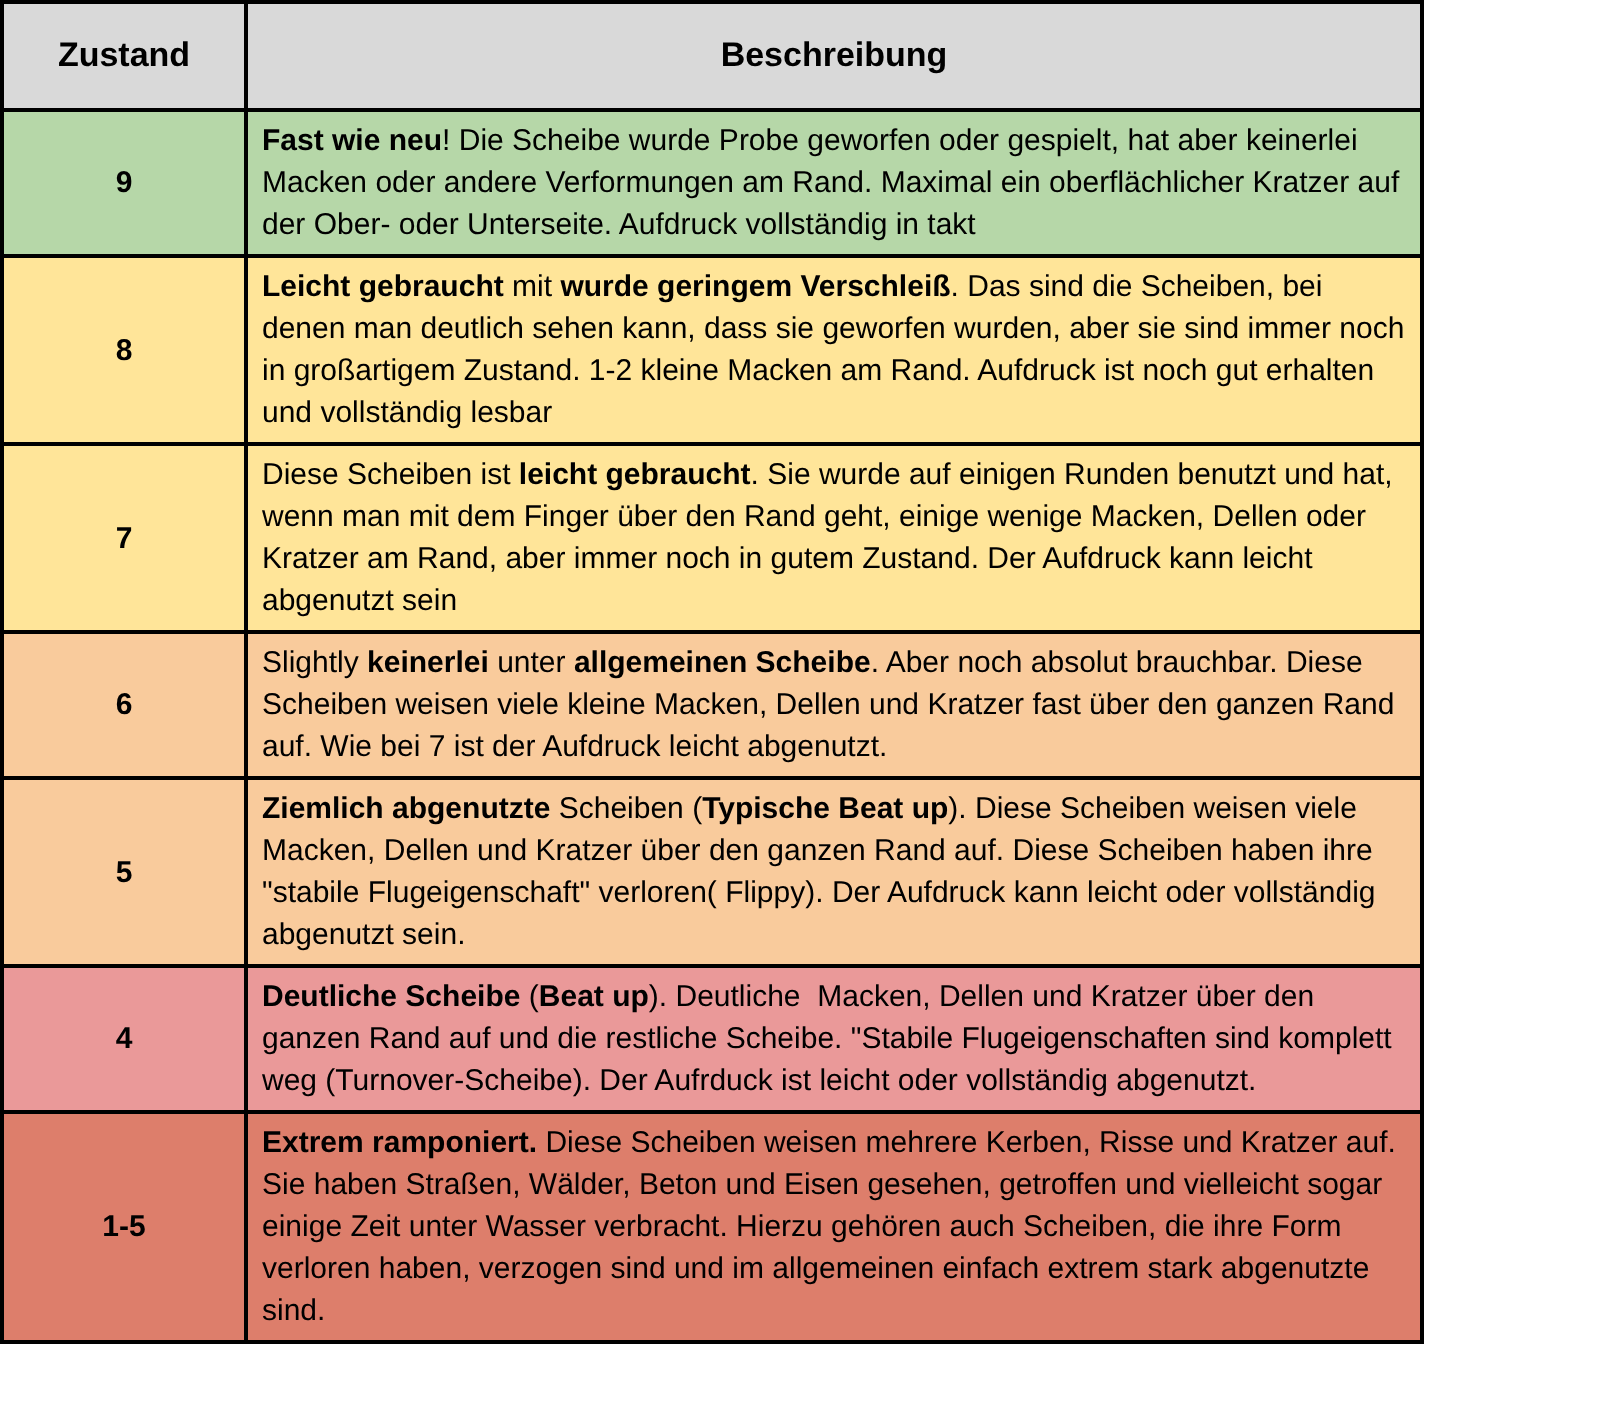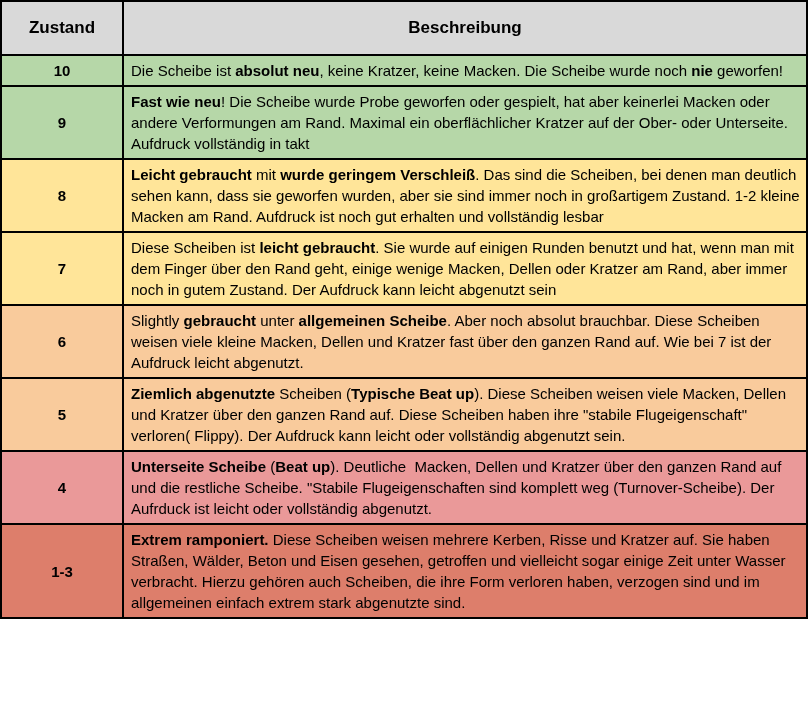--- a/index.html
+++ b/index.html
@@ -4,21 +4,21 @@
 <style>
   html, body {
     margin: 0;
     padding: 0;
     background: #ffffff;
     font-family: "Liberation Sans", "DejaVu Sans", sans-serif;
     color: #000000;
   }
   table.cond {
     border-collapse: collapse;
-    width: 808px;
+    width: 712px;
     table-layout: fixed;
   }
   table.cond th,
   table.cond td {
     border: 2px solid #000000;
     vertical-align: middle;
   }
   th.hcell {
     background: #d9d9d9;
     font-size: 17px;
@@ -50,53 +50,49 @@
     <col style="width:122px">
     <col>
   </colgroup>
   <thead>
     <tr>
       <th class="hcell">Zustand</th>
       <th class="hcell">Beschreibung</th>
     </tr>
   </thead>
   <tbody id="rows-body">
-  <tr style="background-color: rgb(182, 215, 168);">
-    <td class="zcell">10</td>
-    <td class="dcell"><span>Die Scheibe ist </span><b>absolut neu</b><span>, keine Kratzer, keine Macken. Die Scheibe wurde noch </span><b>nie</b><span> geworfen!</span></td>
-  </tr>
 
   <tr style="background-color: rgb(182, 215, 168);">
     <td class="zcell">9</td>
     <td class="dcell"><b>Fast wie neu</b><span>! Die Scheibe wurde Probe geworfen oder gespielt, hat aber keinerlei Macken oder andere Verformungen am Rand. Maximal ein oberflächlicher Kratzer auf der Ober- oder Unterseite. Aufdruck vollständig in takt</span></td>
   </tr>
 
   <tr style="background-color: rgb(255, 229, 153);">
     <td class="zcell">8</td>
     <td class="dcell"><b>Leicht gebraucht</b><span> mit </span><b>wurde geringem Verschleiß</b><span>. Das sind die Scheiben, bei denen man deutlich sehen kann, dass sie geworfen wurden, aber sie sind immer noch in großartigem Zustand. 1-2 kleine Macken am Rand. Aufdruck ist noch gut erhalten und vollständig lesbar</span></td>
   </tr>
 
   <tr style="background-color: rgb(255, 229, 153);">
     <td class="zcell">7</td>
     <td class="dcell"><span>Diese Scheiben ist </span><b>leicht gebraucht</b><span>. Sie wurde auf einigen Runden benutzt und hat, wenn man mit dem Finger über den Rand geht, einige wenige Macken, Dellen oder Kratzer am Rand, aber immer noch in gutem Zustand. Der Aufdruck kann leicht abgenutzt sein</span></td>
   </tr>
 
   <tr style="background-color: rgb(249, 203, 156);">
     <td class="zcell">6</td>
-    <td class="dcell"><span>Slightly </span><b>gebraucht</b><span> unter </span><b>allgemeinen Scheibe</b><span>. Aber noch absolut brauchbar. Diese Scheiben weisen viele kleine Macken, Dellen und Kratzer fast über den ganzen Rand auf. Wie bei 7 ist der Aufdruck leicht abgenutzt.</span></td>
+    <td class="dcell"><span>Slightly </span><b>keinerlei</b><span> unter </span><b>allgemeinen Scheibe</b><span>. Aber noch absolut brauchbar. Diese Scheiben weisen viele kleine Macken, Dellen und Kratzer fast über den ganzen Rand auf. Wie bei 7 ist der Aufdruck leicht abgenutzt.</span></td>
   </tr>
 
   <tr style="background-color: rgb(249, 203, 156);">
     <td class="zcell">5</td>
     <td class="dcell"><b>Ziemlich abgenutzte</b><span> Scheiben (</span><b>Typische Beat up</b><span>). Diese Scheiben weisen viele Macken, Dellen und Kratzer über den ganzen Rand auf. Diese Scheiben haben ihre "stabile Flugeigenschaft" verloren( Flippy). Der Aufdruck kann leicht oder vollständig abgenutzt sein.</span></td>
   </tr>
 
   <tr style="background-color: rgb(234, 153, 153);">
     <td class="zcell">4</td>
-    <td class="dcell"><b>Unterseite Scheibe</b><span> (</span><b>Beat up</b><span>). Deutliche  Macken, Dellen und Kratzer über den ganzen Rand auf und die restliche Scheibe. "Stabile Flugeigenschaften sind komplett weg (Turnover-Scheibe). Der Aufrduck ist leicht oder vollständig abgenutzt.</span></td>
+    <td class="dcell"><b>Deutliche Scheibe</b><span> (</span><b>Beat up</b><span>). Deutliche  Macken, Dellen und Kratzer über den ganzen Rand auf und die restliche Scheibe. "Stabile Flugeigenschaften sind komplett weg (Turnover-Scheibe). Der Aufrduck ist leicht oder vollständig abgenutzt.</span></td>
   </tr>
 
   <tr style="background-color: rgb(221, 126, 107);">
-    <td class="zcell">1-3</td>
+    <td class="zcell">1-5</td>
     <td class="dcell"><b>Extrem ramponiert.</b><span> Diese Scheiben weisen mehrere Kerben, Risse und Kratzer auf. Sie haben Straßen, Wälder, Beton und Eisen gesehen, getroffen und vielleicht sogar einige Zeit unter Wasser verbracht. Hierzu gehören auch Scheiben, die ihre Form verloren haben, verzogen sind und im allgemeinen einfach extrem stark abgenutzte sind.</span></td>
   </tr>
 </tbody>
 </table>
 
 </body></html>

